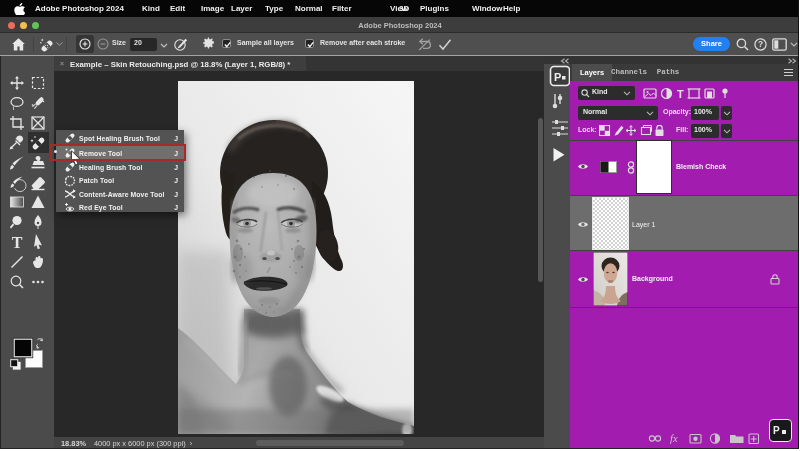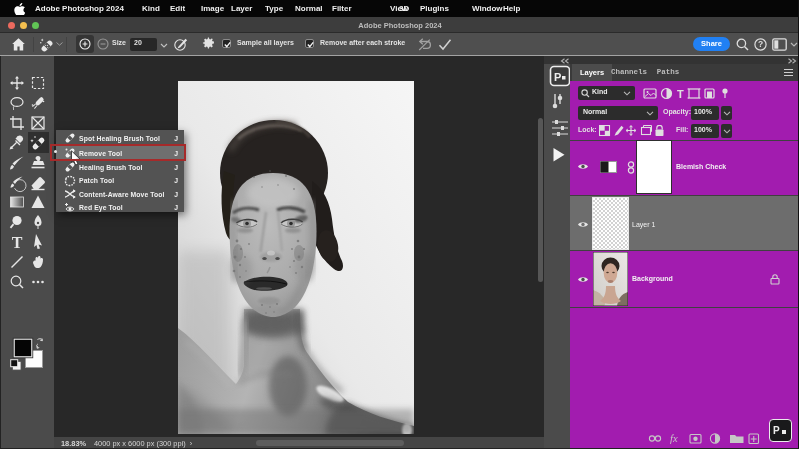--- a/index.html
+++ b/index.html
@@ -282,20 +282,25 @@
           <rect x="12.2" y="54.2" width="19.6" height="19.6" fill="none" stroke="#2e2e2e" stroke-width="0.8"></rect>
           <g transform="translate(11.5 77.5)">
             <rect x="0" y="0" width="8.5" height="8.5" fill="#f2f2f2" stroke="#555" stroke-width="0.8"></rect>
             <rect x="-1.8" y="-1.8" width="7" height="7" fill="#111" stroke="#e8e8e8" stroke-width="1"></rect>
           </g>
         </g>
       </g>
     </svg>
   </div>
   <div id="canvas" class="abs">
+    <div id="tabstrip">
+        <div id="tab"></div>
+      <span style="position:absolute;left:6px;top:4px;font-size:7px;color:#8e8e8e;font-weight:700;">×</span>
+      <div id="tabtext">Example – Skin Retouching.psd @ 18.8% (Layer 1, RGB/8) *</div>
+    </div>
     <svg class="abs" style="left:124px;top:25px;" width="236" height="353" viewBox="0 0 236 353">
       <defs>
         <linearGradient id="pbg" x1="1" y1="0" x2="0" y2="1">
           <stop offset="0" stop-color="#f6f6f6"></stop>
           <stop offset="0.55" stop-color="#e9e9e9"></stop>
           <stop offset="1" stop-color="#c4c4c4"></stop>
         </linearGradient>
         <radialGradient id="faceg" cx="0.45" cy="0.35" r="0.8">
           <stop offset="0" stop-color="#bcbcbc"></stop>
           <stop offset="0.6" stop-color="#a9a9a9"></stop>

